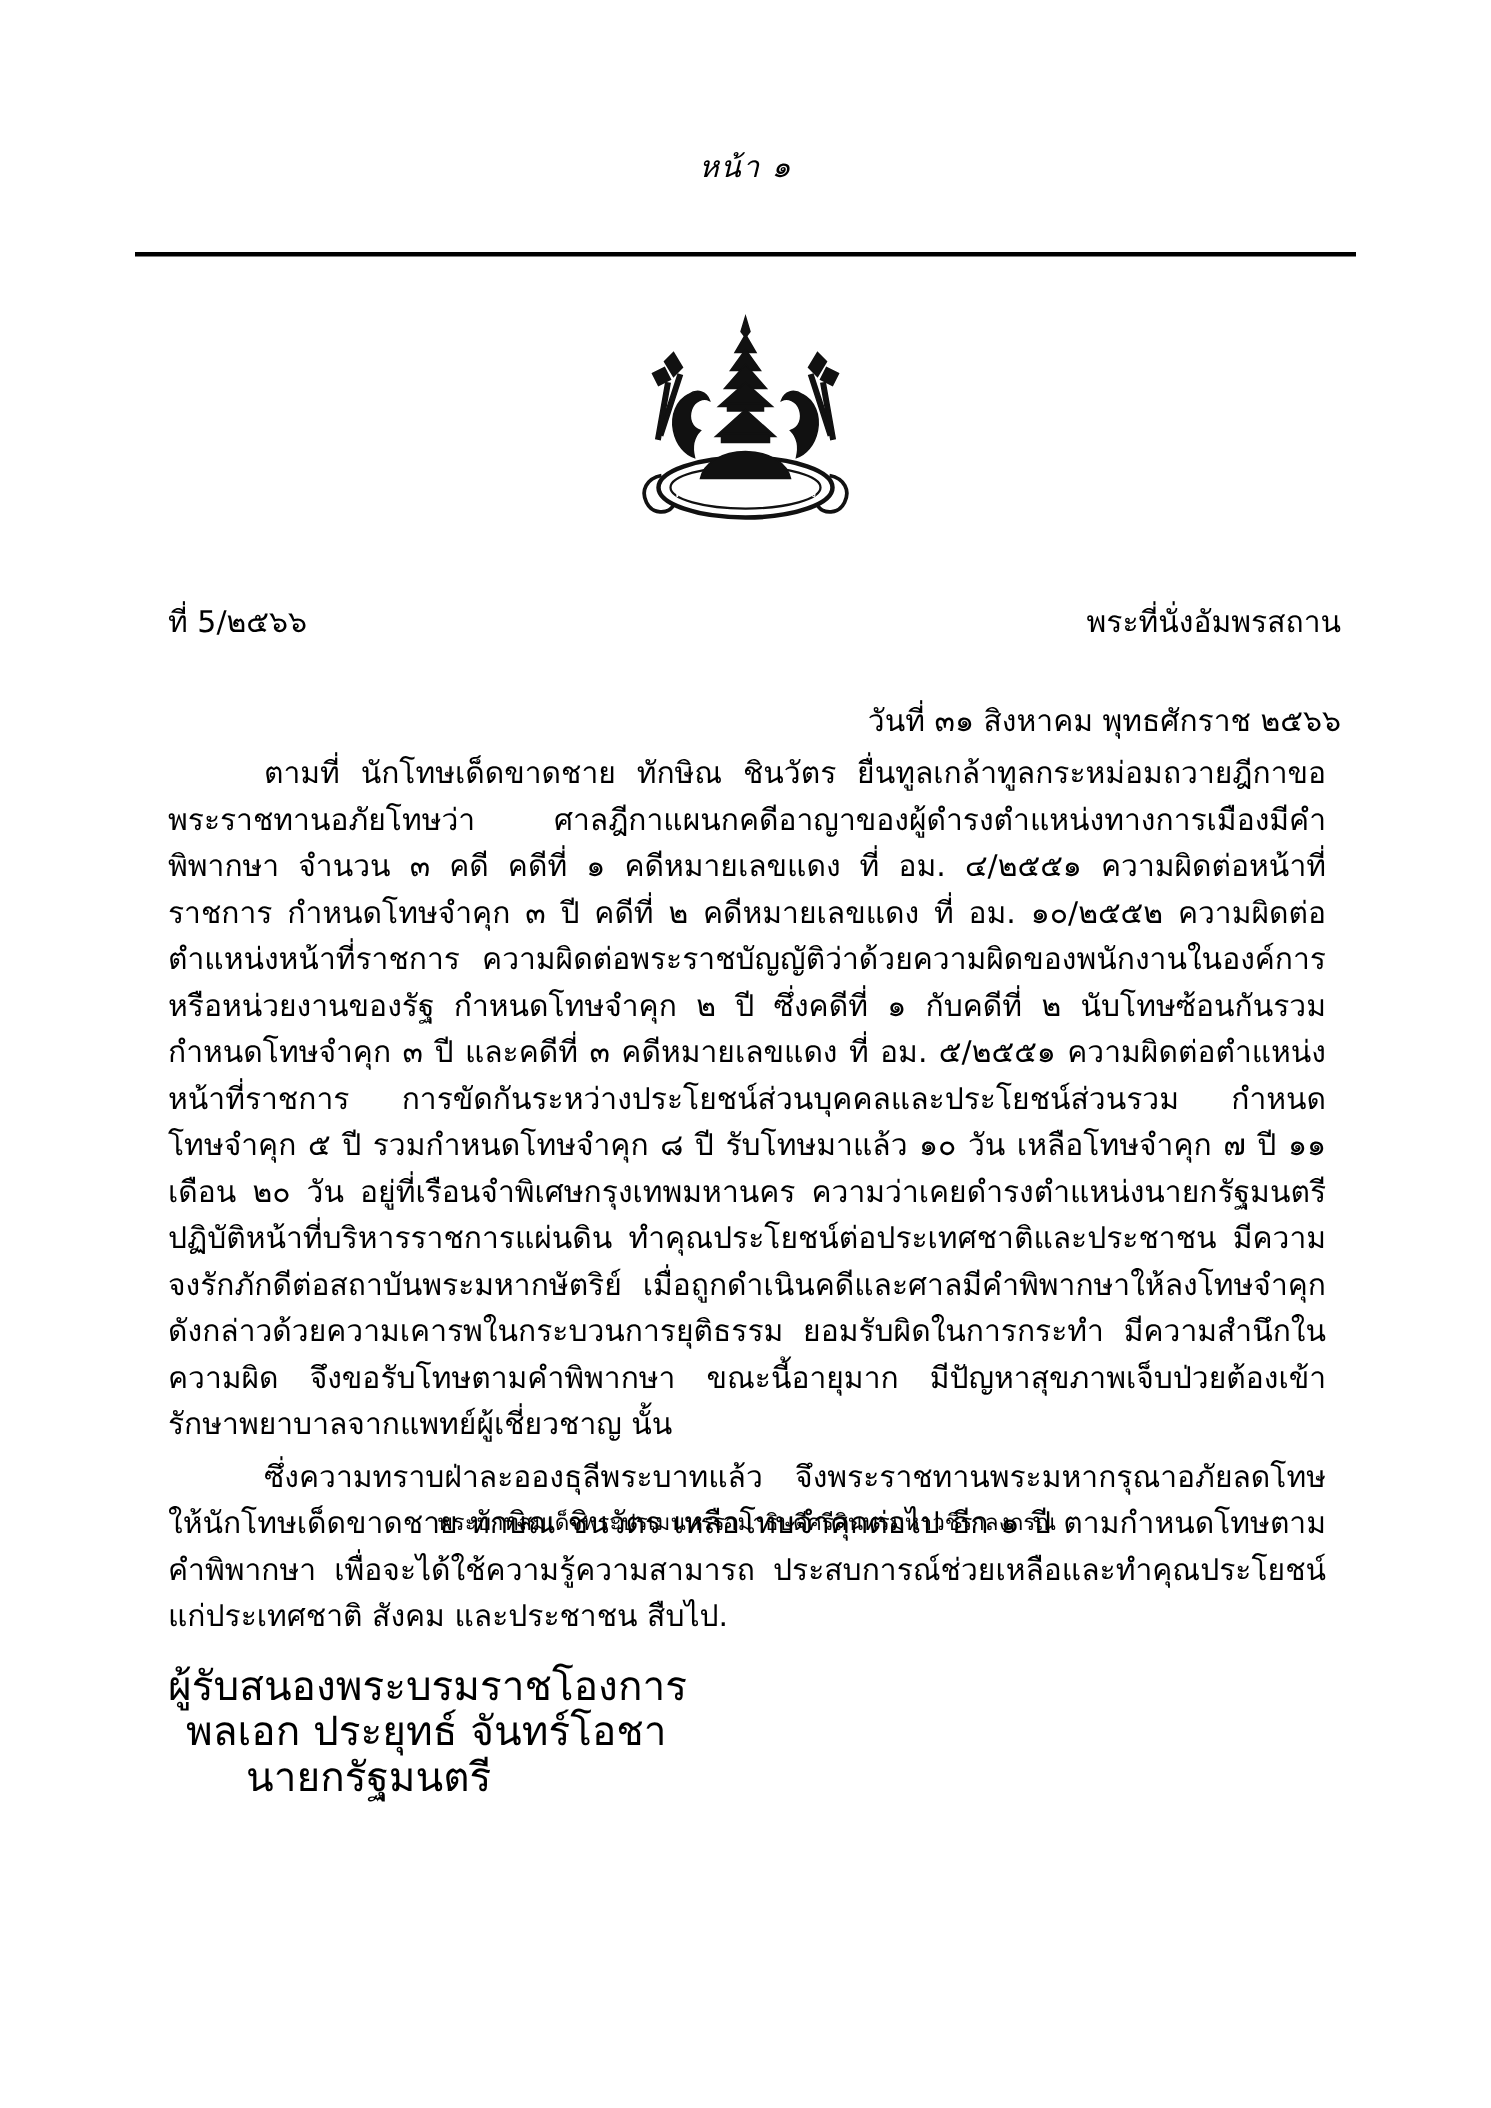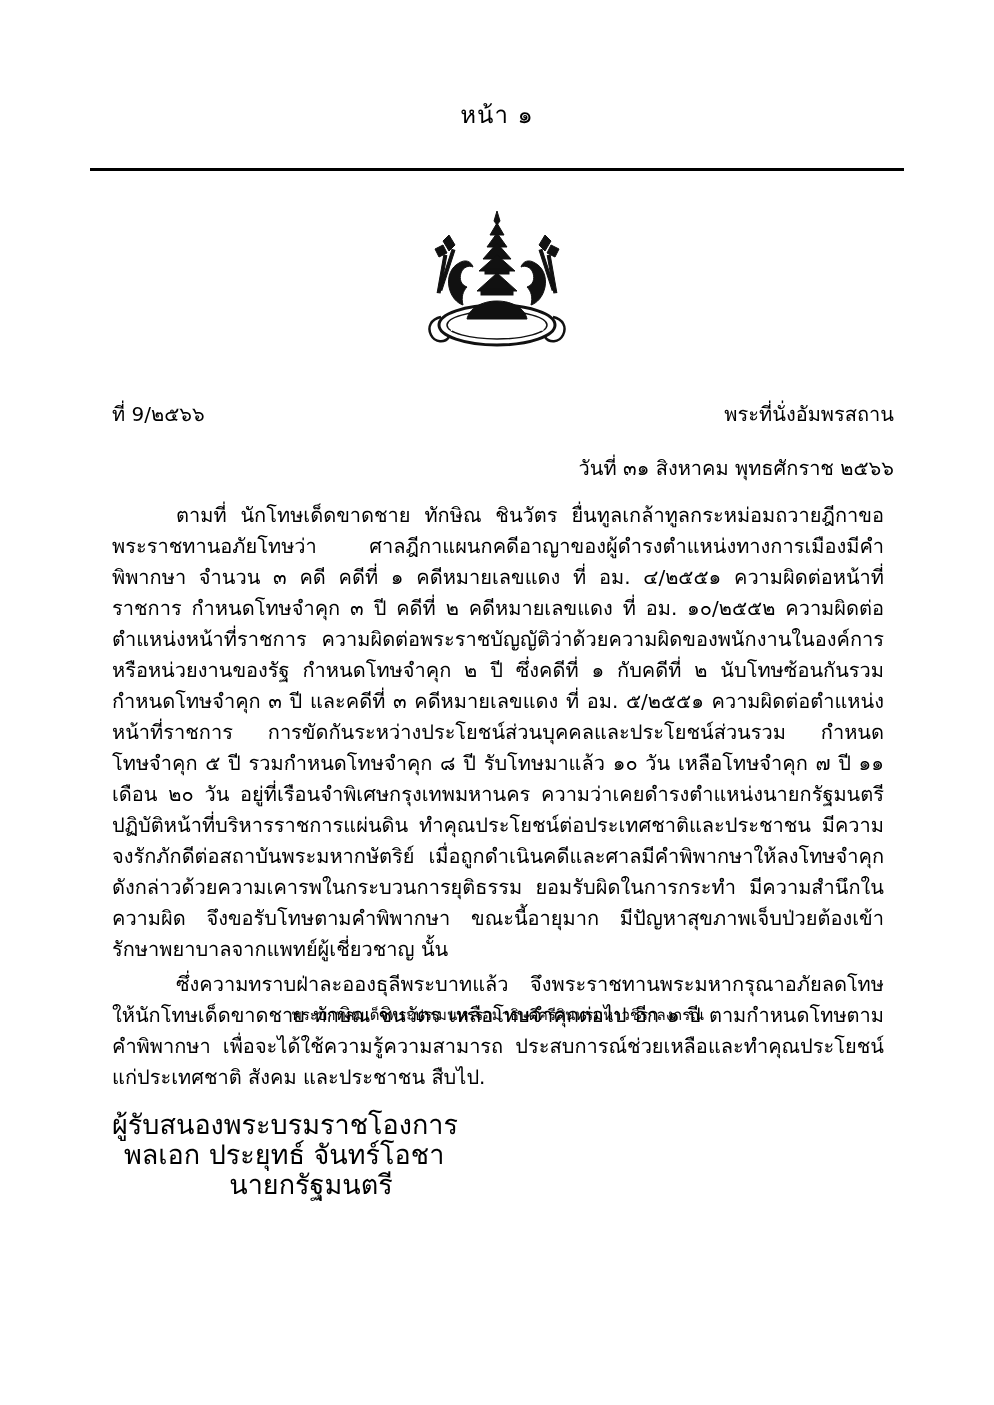--- a/index.html
+++ b/index.html
@@ -25,24 +25,25 @@
 
   
   .header {
     position: absolute;
     top: 95px;
     left: 90px;
     right: 90px;
     text-align: center;
   }
   .header-pagelabel {
-    font-size: 24px;
+    font-size: 20px;
     letter-spacing: 1px;
     margin: 0 0 8px 0;
     white-space: pre;
+    font-style: italic;
   }
   .header-row {
     display: flex;
     align-items: baseline;
     justify-content: space-between;
     font-size: 20px;
     white-space: pre;
   }
   .header-left { text-align: left; letter-spacing: 1px; }
   .header-center { text-align: center; flex: 1; }
@@ -75,21 +76,21 @@
     left: 112px;
     right: 100px;
   }
   .meta-row1 {
     display: flex;
     justify-content: space-between;
     font-size: 20px;
     white-space: pre;
   }
   .meta-row2 {
-    margin-top: 22px;
+    margin-top: 34px;
     text-align: right;
     font-size: 20px;
     white-space: pre;
   }
 
   
   .body-text {
     position: absolute;
     top: 500px;
     left: 112px;
@@ -121,21 +122,21 @@
   
   .countersign {
     position: absolute;
     top: 1110px;
     left: 112px;
     font-size: 27px;
     line-height: 30px;
   }
   .cs-line1 { text-align: left; }
   .cs-line2 { text-align: left; padding-left: 12px; }
-  .cs-line3 { text-align: center; padding-left: 52px; font-family: Liberation Serif, serif; }
+  .cs-line3 { text-align: left; padding-left: 52px; font-family: Liberation Serif, serif; }
 </style>
 </head>
 <body>
 
 <div class="page">
 
   <div class="header">
     <div class="header-pagelabel">หน้า ๑</div>
   </div>
 
@@ -176,21 +177,21 @@
         <path d="M100 96 c-16 0 -28 8 -30 18 l60 0 c-2 -10 -14 -18 -30 -18 z"></path>
         <path d="M44 112 c-10 2 -14 10 -10 18 c4 8 14 8 18 2" fill="none" stroke-width="2.5"></path>
         <path d="M156 112 c10 2 14 10 10 18 c-4 8 -14 8 -18 2" fill="none" stroke-width="2.5"></path>
       </g>
       <text x="100" y="126" font-size="11" text-anchor="middle" fill="#ffffff" font-family="DejaVu Sans, sans-serif">พระบรมราชโองการ</text>
     </svg>
   </div>
 
   <div class="meta">
     <div class="meta-row1">
-      <span>ที่ 9/๒๕๖๖</span>
+      <span>ที่ 5/๒๕๖๖</span>
       <span>พระที่นั่งอัมพรสถาน</span>
     </div>
     <div class="meta-row2">วันที่ ๓๑ สิงหาคม พุทธศักราช ๒๕๖๖</div>
   </div>
 
   <div class="body-text">
     <p class="para">ตามที่ นักโทษเด็ดขาดชาย ทักษิณ ชินวัตร ยื่นทูลเกล้าทูลกระหม่อมถวายฎีกาขอพระราชทานอภัยโทษว่า ศาลฎีกาแผนกคดีอาญาของผู้ดำรงตำแหน่งทางการเมืองมีคำพิพากษา จำนวน ๓ คดี คดีที่ ๑ คดีหมายเลขแดง ที่ อม. ๔/๒๕๕๑ ความผิดต่อหน้าที่ราชการ กำหนดโทษจำคุก ๓ ปี คดีที่ ๒ คดีหมายเลขแดง ที่ อม. ๑๐/๒๕๕๒ ความผิดต่อตำแหน่งหน้าที่ราชการ ความผิดต่อพระราชบัญญัติว่าด้วยความผิดของพนักงานในองค์การหรือหน่วยงานของรัฐ กำหนดโทษจำคุก ๒ ปี ซึ่งคดีที่ ๑ กับคดีที่ ๒ นับโทษซ้อนกันรวมกำหนดโทษจำคุก ๓ ปี และคดีที่ ๓ คดีหมายเลขแดง ที่ อม. ๕/๒๕๕๑ ความผิดต่อตำแหน่งหน้าที่ราชการ การขัดกันระหว่างประโยชน์ส่วนบุคคลและประโยชน์ส่วนรวม กำหนดโทษจำคุก ๕ ปี รวมกำหนดโทษจำคุก ๘ ปี รับโทษมาแล้ว ๑๐ วัน เหลือโทษจำคุก ๗ ปี ๑๑ เดือน ๒๐ วัน อยู่ที่เรือนจำพิเศษกรุงเทพมหานคร ความว่าเคยดำรงตำแหน่งนายกรัฐมนตรี ปฏิบัติหน้าที่บริหารราชการแผ่นดิน ทำคุณประโยชน์ต่อประเทศชาติและประชาชน มีความจงรักภักดีต่อสถาบันพระมหากษัตริย์ เมื่อถูกดำเนินคดีและศาลมีคำพิพากษาให้ลงโทษจำคุกดังกล่าวด้วยความเคารพในกระบวนการยุติธรรม ยอมรับผิดในการกระทำ มีความสำนึกในความผิด จึงขอรับโทษตามคำพิพากษา ขณะนี้อายุมาก มีปัญหาสุขภาพเจ็บป่วยต้องเข้ารักษาพยาบาลจากแพทย์ผู้เชี่ยวชาญ นั้น</p>
     <p class="para">ซึ่งความทราบฝ่าละอองธุลีพระบาทแล้ว จึงพระราชทานพระมหากรุณาอภัยลดโทษให้นักโทษเด็ดขาดชาย ทักษิณ ชินวัตร เหลือโทษจำคุกต่อไป อีก ๑ ปี ตามกำหนดโทษตามคำพิพากษา เพื่อจะได้ใช้ความรู้ความสามารถ ประสบการณ์ช่วยเหลือและทำคุณประโยชน์แก่ประเทศชาติ สังคม และประชาชน สืบไป.</p>
   </div>
 

